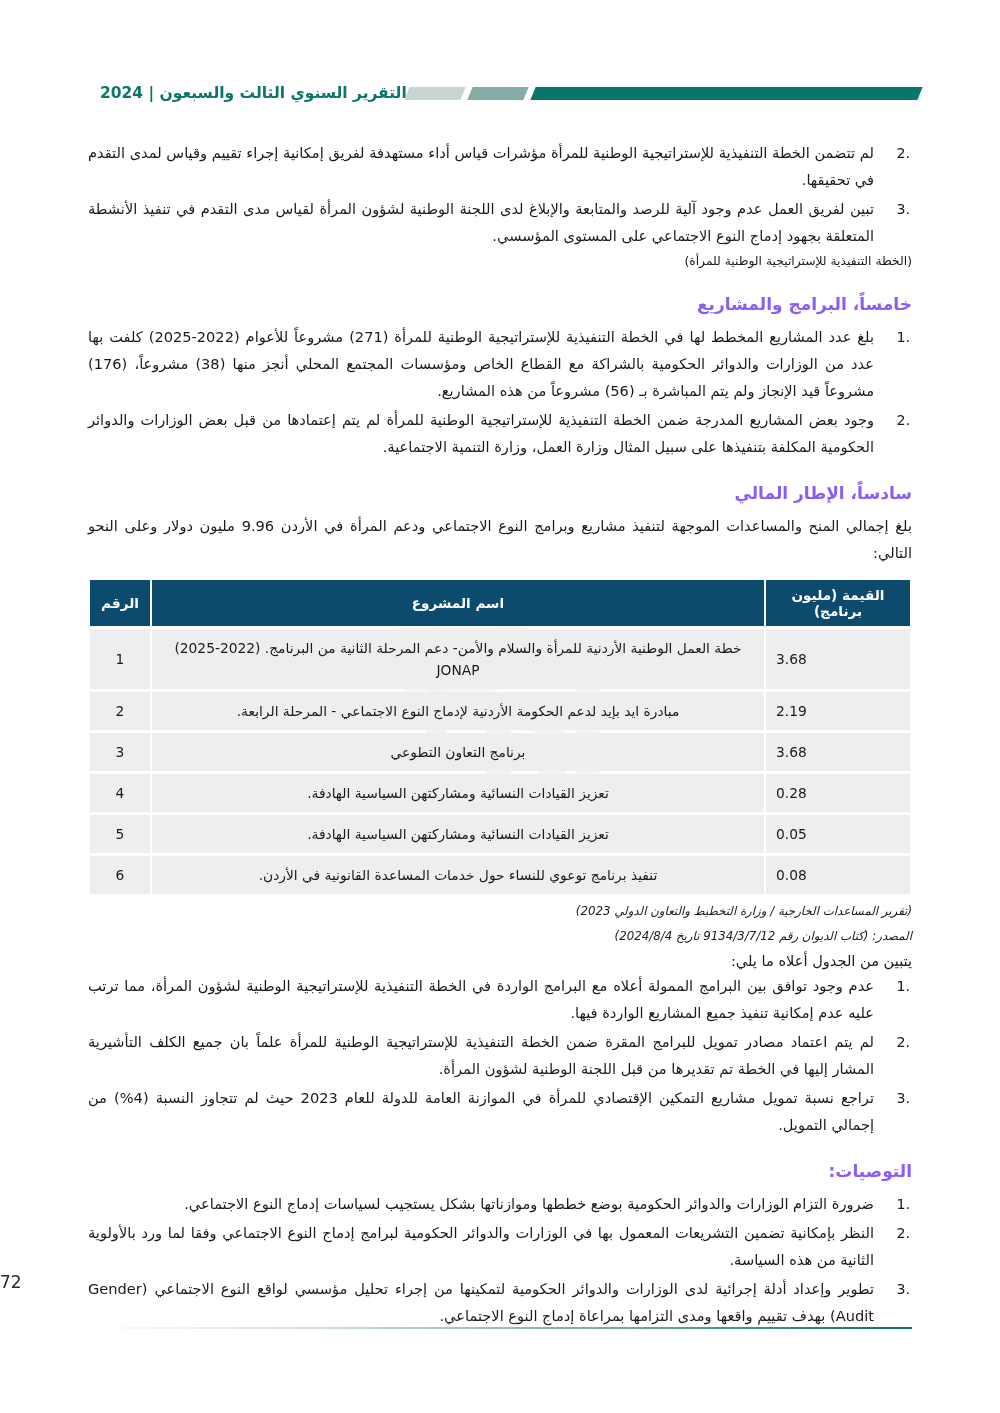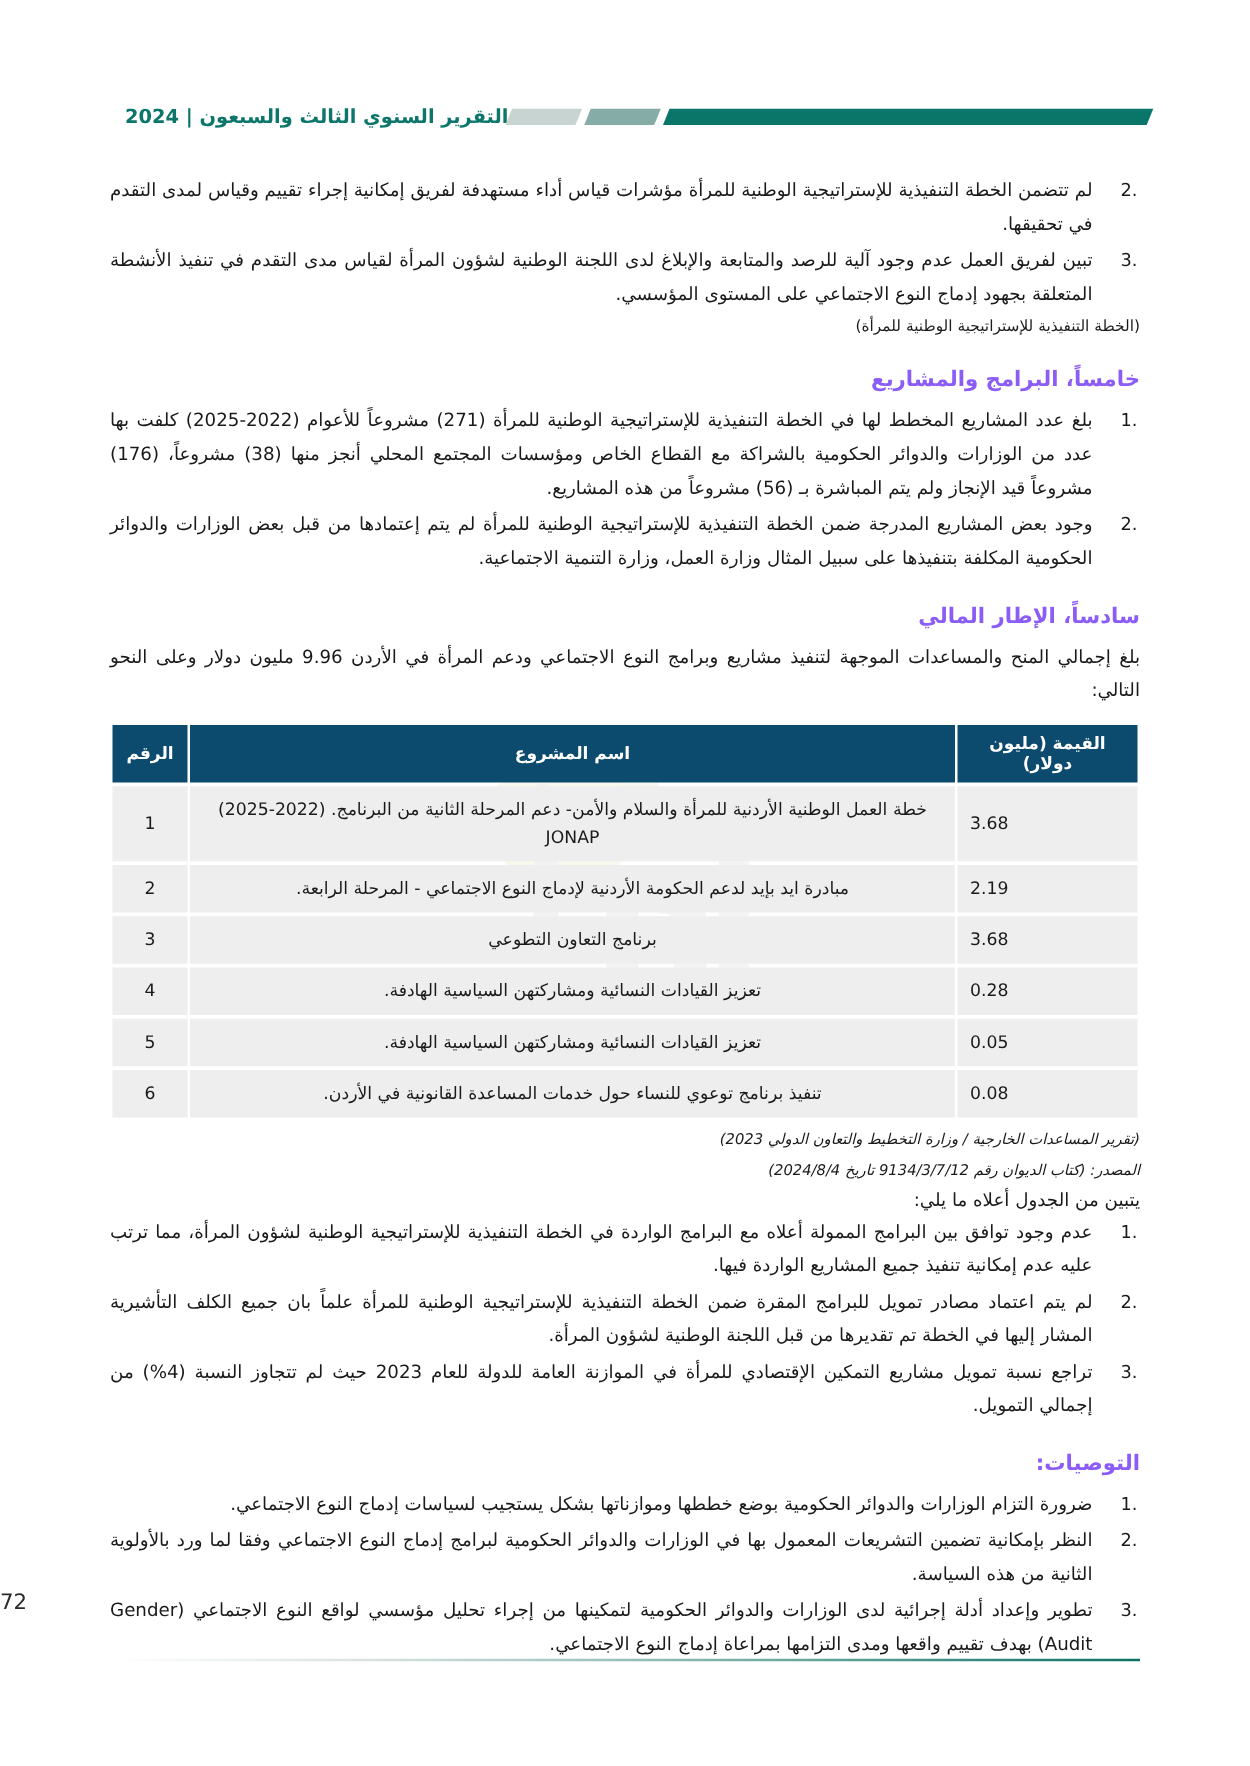--- a/index.html
+++ b/index.html
@@ -266,21 +266,21 @@
       </svg>
 
       <table class="fin">
         <colgroup>
           <col class="col-value">
           <col>
           <col class="col-num">
         </colgroup>
         <thead>
           <tr>
-            <th>القيمة (مليون دولار)</th>
+            <th>القيمة (مليون برنامج)</th>
             <th>اسم المشروع</th>
             <th>الرقم</th>
           </tr>
         </thead>
         <tbody>
           <tr>
             <td class="value-cell">3.68</td>
             <td class="name-cell">
               <span>خطة العمل الوطنية الأردنية للمرأة والسلام والأمن- دعم المرحلة الثانية من البرنامج. (2022-2025)</span>
               <span class="sub">JONAP</span>

